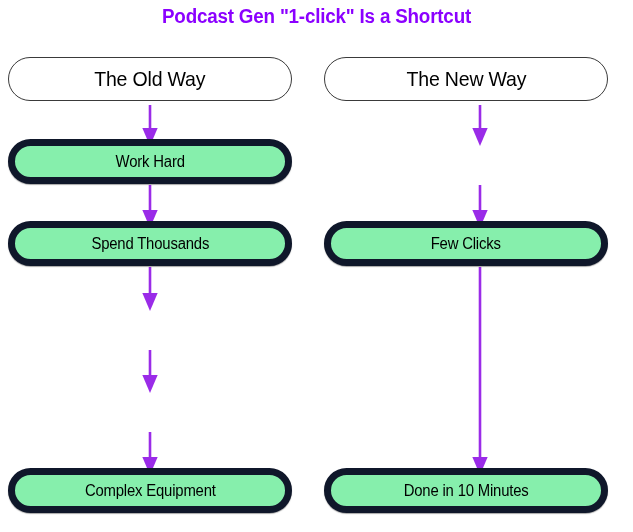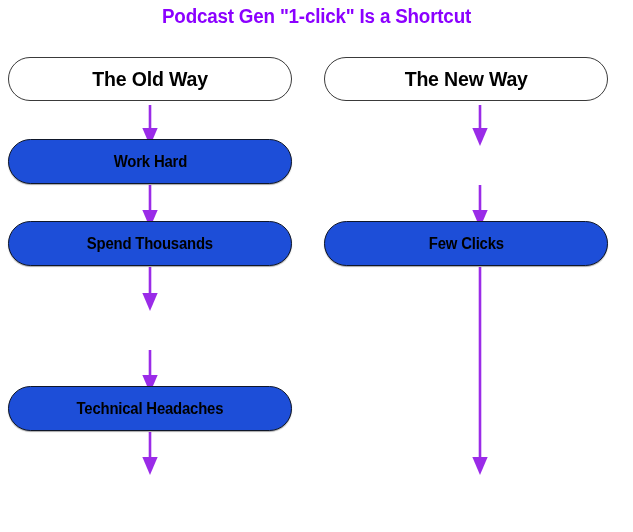--- a/index.html
+++ b/index.html
@@ -52,40 +52,40 @@
     position: absolute;
     left: 0;
     width: 284px;
     height: 45px;
     box-sizing: border-box;
     border-radius: 23px;
     display: flex;
     align-items: center;
     justify-content: center;
     font-size: 16px;
-    font-weight: bold;
+    font-weight: normal;
     color: #000000;
     white-space: nowrap;
     letter-spacing: -0.2px;
   }
   .node-label {
     transform: scaleX(0.93);
     display: inline-block;
   }
 
   .node.header {
     background: #ffffff;
     border: 1px solid #3a3a3a;
     font-size: 21px;
     height: 44px;
     border-radius: 22px;
   }
   .node.step {
-    background: #1d4ed8;
-    border: 1px solid #0f172a;
+    background: #86efac;
+    border: 7px solid #0f172a;
     box-shadow: 0 1px 1px rgba(0,0,0,0.35);
   }
 
   
   #connectors {
     position: absolute;
     left: 0;
     top: 0;
     width: 633px;
     height: 532px;
@@ -122,27 +122,30 @@
   <div class="column left">
     <div class="node header" style="top:57px">
       <span class="node-label">The Old Way</span>
     </div>
     <div class="node step" style="top:139px">
       <span class="node-label">Work Hard</span>
     </div>
     <div class="node step" style="top:221px">
       <span class="node-label">Spend Thousands</span>
     </div>
-    <div class="node step" style="top:386px">
-      <span class="node-label">Technical Headaches</span>
+    <div class="node step" style="top:468px">
+      <span class="node-label">Complex Equipment</span>
     </div>
   </div>
 
   <div class="column right">
     <div class="node header" style="top:57px">
       <span class="node-label">The New Way</span>
     </div>
     <div class="node step" style="top:221px">
       <span class="node-label">Few Clicks</span>
     </div>
+    <div class="node step" style="top:468px">
+      <span class="node-label">Done in 10 Minutes</span>
+    </div>
   </div>
 
 </div>
 
 </body></html>

